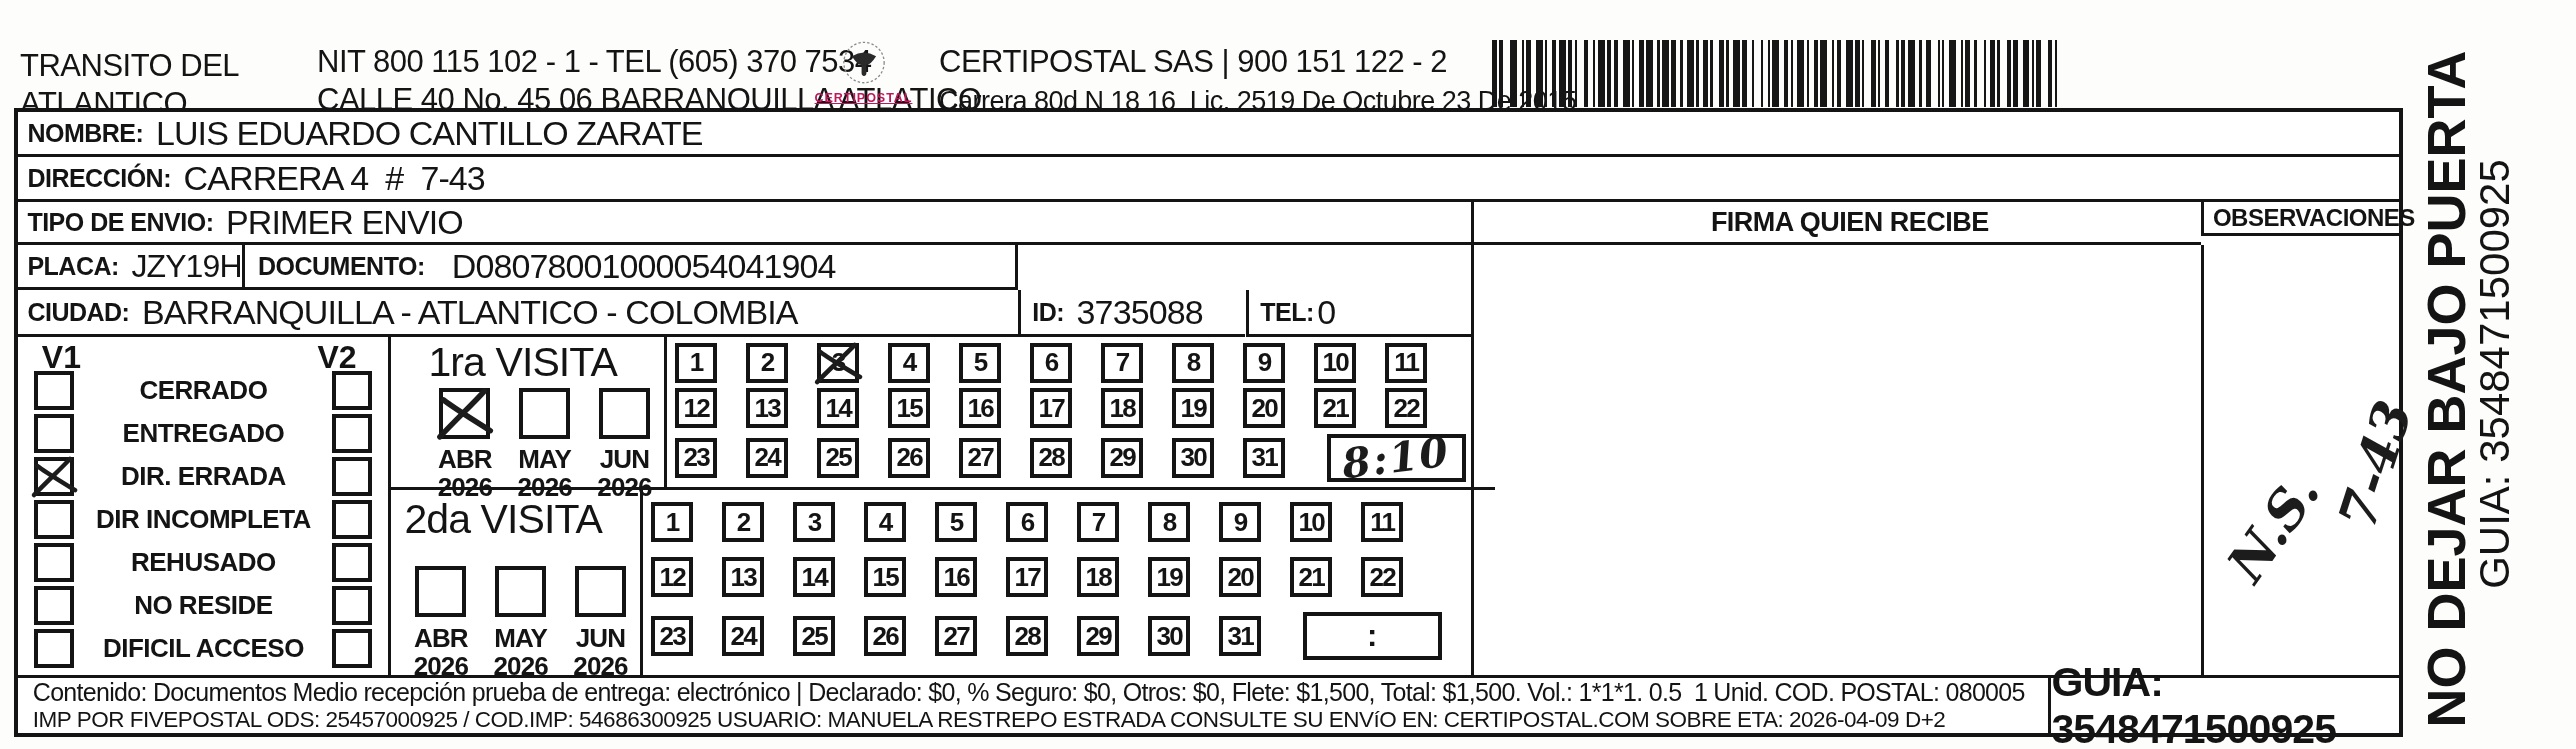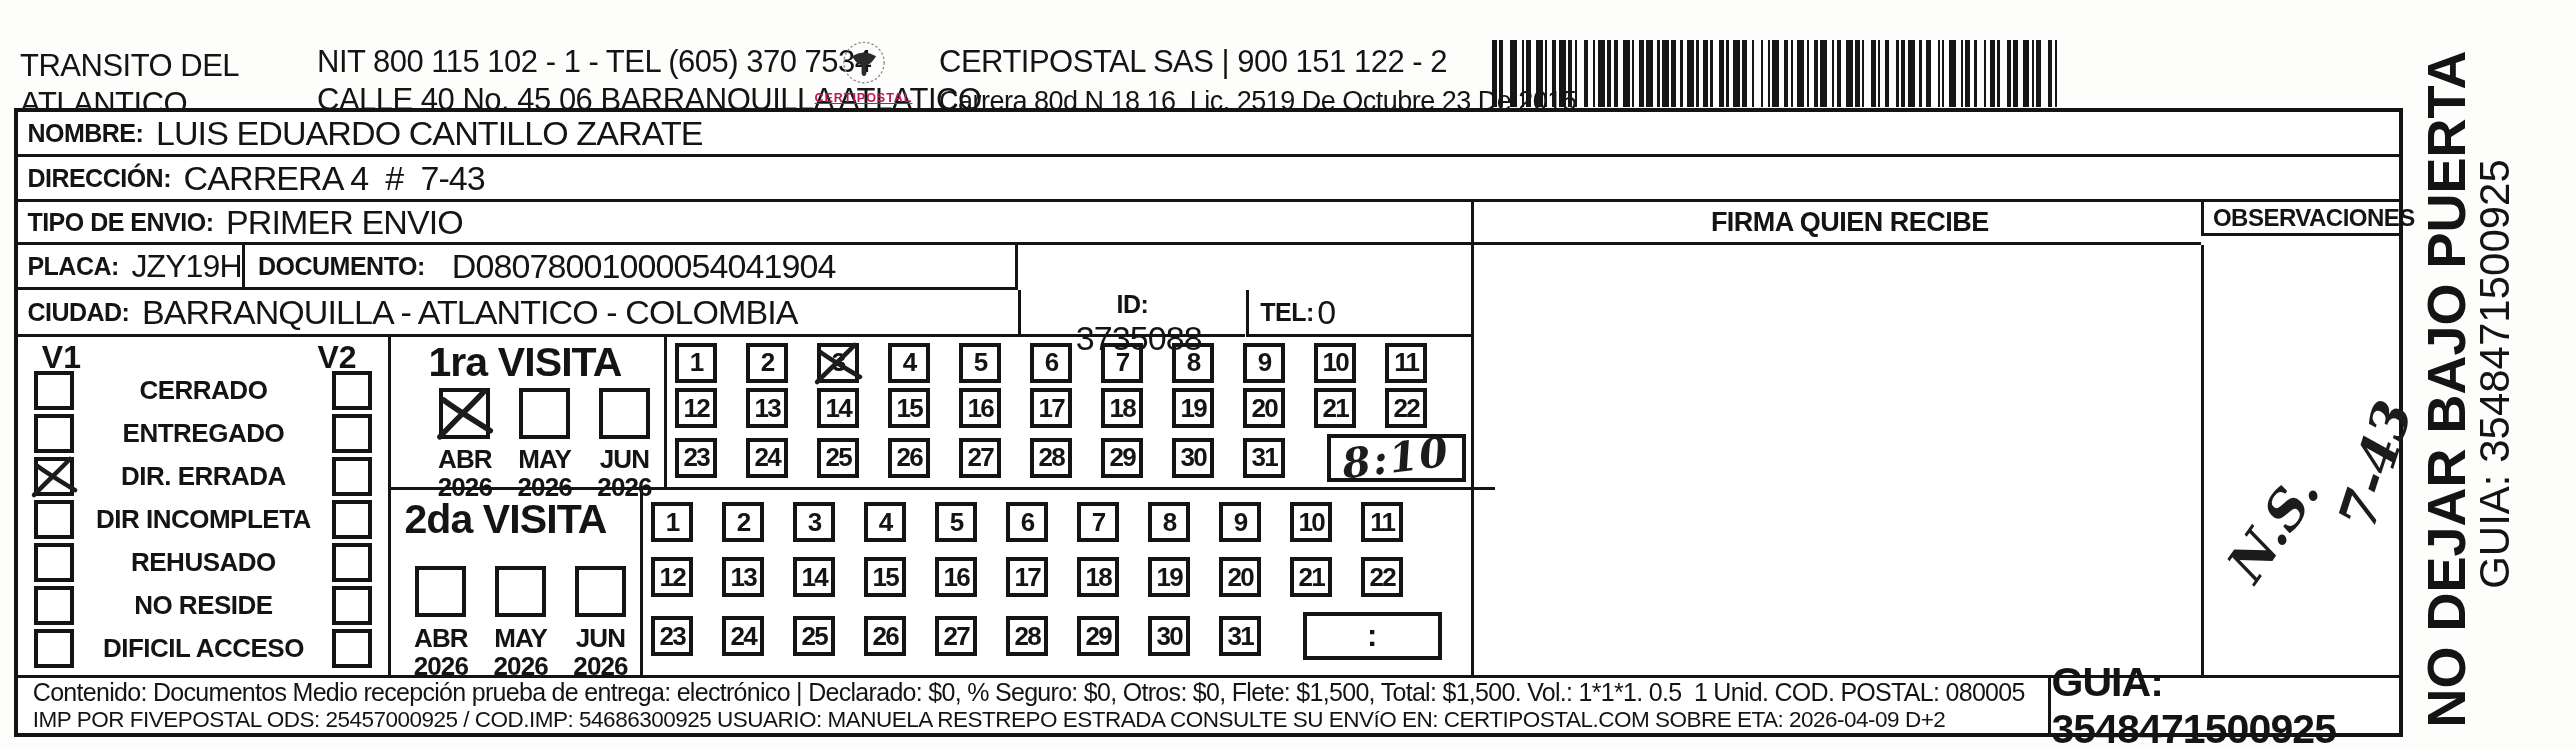--- a/index.html
+++ b/index.html
@@ -28,21 +28,21 @@
   .hdr-cell{justify-content:center;font-weight:bold;font-size:27px;letter-spacing:-0.5px;}
 
   
   .vhead{position:absolute;top:1.8px;font-size:32px;font-weight:bold;}
   .chk-rows{position:absolute;left:0;top:32px;width:100%;}
   .chk-row{display:flex;align-items:center;height:43px;padding:0 16px;}
   .cbox{position:relative;width:32px;height:31px;border:4.5px solid #141414;flex:none;}
   .chk-label{flex:1;text-align:center;font-size:26px;font-weight:bold;letter-spacing:-0.5px;}
 
   
-  .vtitle{font-size:41px;font-weight:bold;letter-spacing:-0.9px;padding:1.8px 0 0 16px;}
+  .vtitle{font-size:41px;font-weight:normal;letter-spacing:-0.9px;padding:1.8px 0 0 16px;}
   .months{display:flex;padding-left:12.6px;}
   .month{width:81px;text-align:center;}
   .mbox{position:relative;display:inline-block;width:43px;height:43px;border:4.5px solid #141414;}
   .mlab{display:block;font-size:26px;font-weight:bold;line-height:28px;letter-spacing:-0.9px;margin-top:3.6px;}
 
   
   .grid{position:absolute;display:flex;flex-direction:column;justify-content:space-evenly;}
   .day-row{display:flex;align-items:center;padding-left:10.8px;}
   .dbox{position:relative;width:34px;height:32px;border:4.5px solid #141414;margin-right:29px;display:flex;flex:none;}
   .dnum{margin:auto;font-size:26px;font-weight:bold;letter-spacing:-1.8px;}
@@ -263,21 +263,21 @@
     </div>
     <div class="cell bb br" style="left:227px;top:133px;width:773px;height:45px;padding-left:12.6px;">
       <span class="lbl">DOCUMENTO:</span>
       <span class="val" style="margin-left:14.4px;">D08078001000054041904</span>
     </div>
 
     <div class="cell bb" style="left:0;top:178px;width:1000px;height:47px;padding-left:9px;">
       <span class="lbl">CIUDAD:</span>
       <span class="val">BARRANQUILLA - ATLANTICO - COLOMBIA</span>
     </div>
-    <div class="cell bb bl" style="left:1000px;top:178px;width:227px;height:47px;padding-left:10.8px;flex-direction:column;">
+    <div class="cell bb bl" style="left:1000px;top:178px;width:227px;height:47px;padding-left:10.8px;">
       <span class="lbl">ID:</span>
       <span class="val">3735088</span>
     </div>
     <div class="cell bb bl" style="left:1228px;top:178px;width:225px;height:47px;padding-left:10.8px;">
       <span class="lbl" style="margin-right:3.6px;">TEL:</span>
       <span class="val">0</span>
     </div>
 
     <div class="abs br" style="left:0;top:225px;width:370px;height:338px;">
       <span class="vhead" style="left:23.4px;">V1</span>

